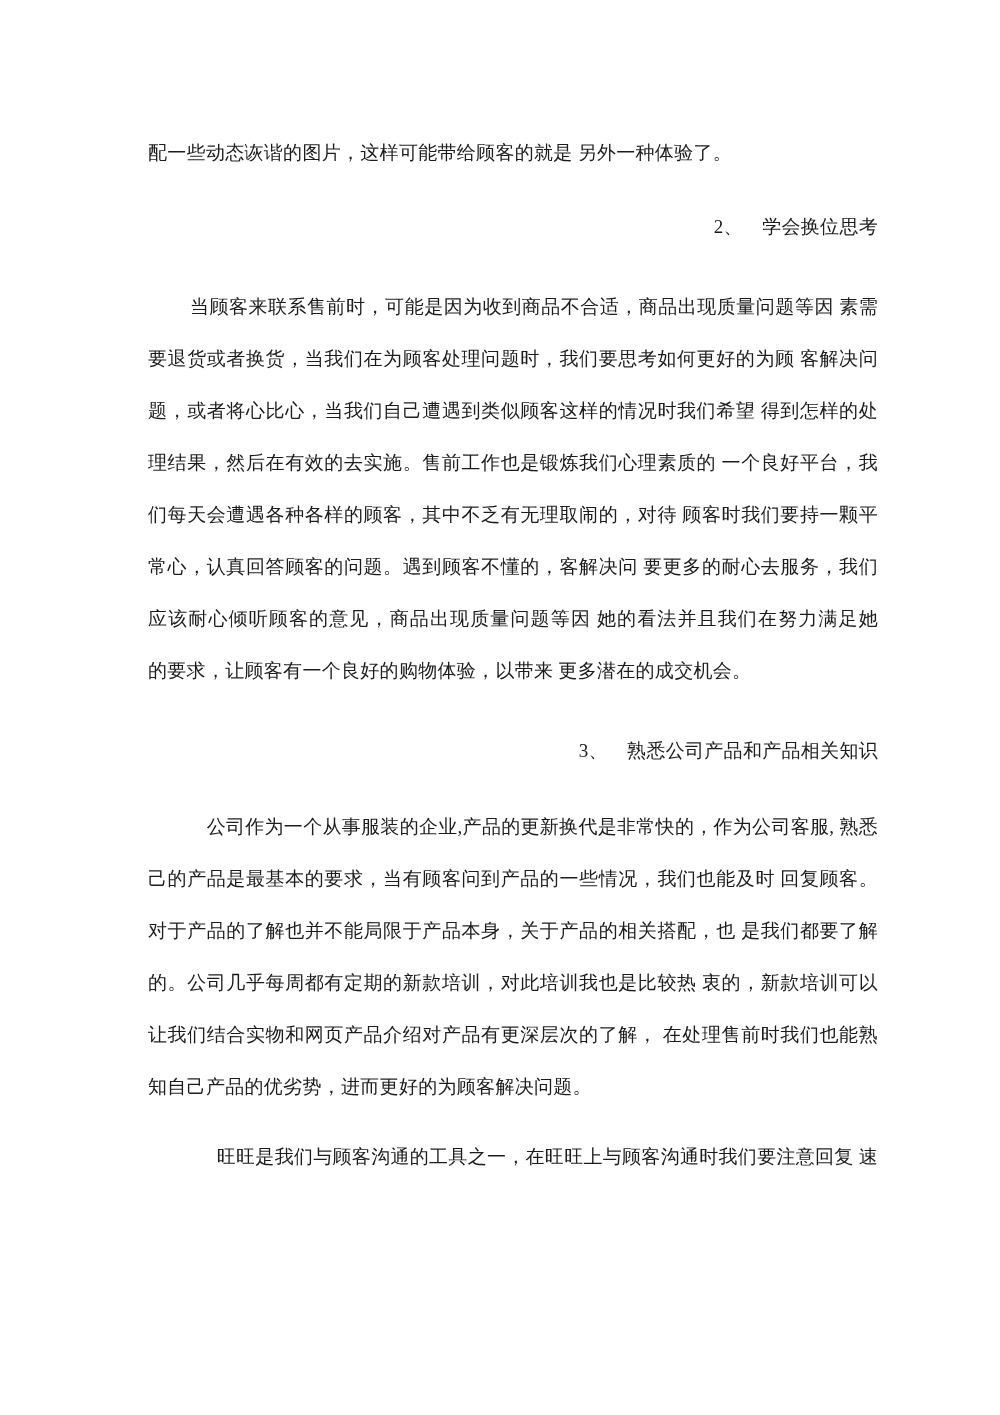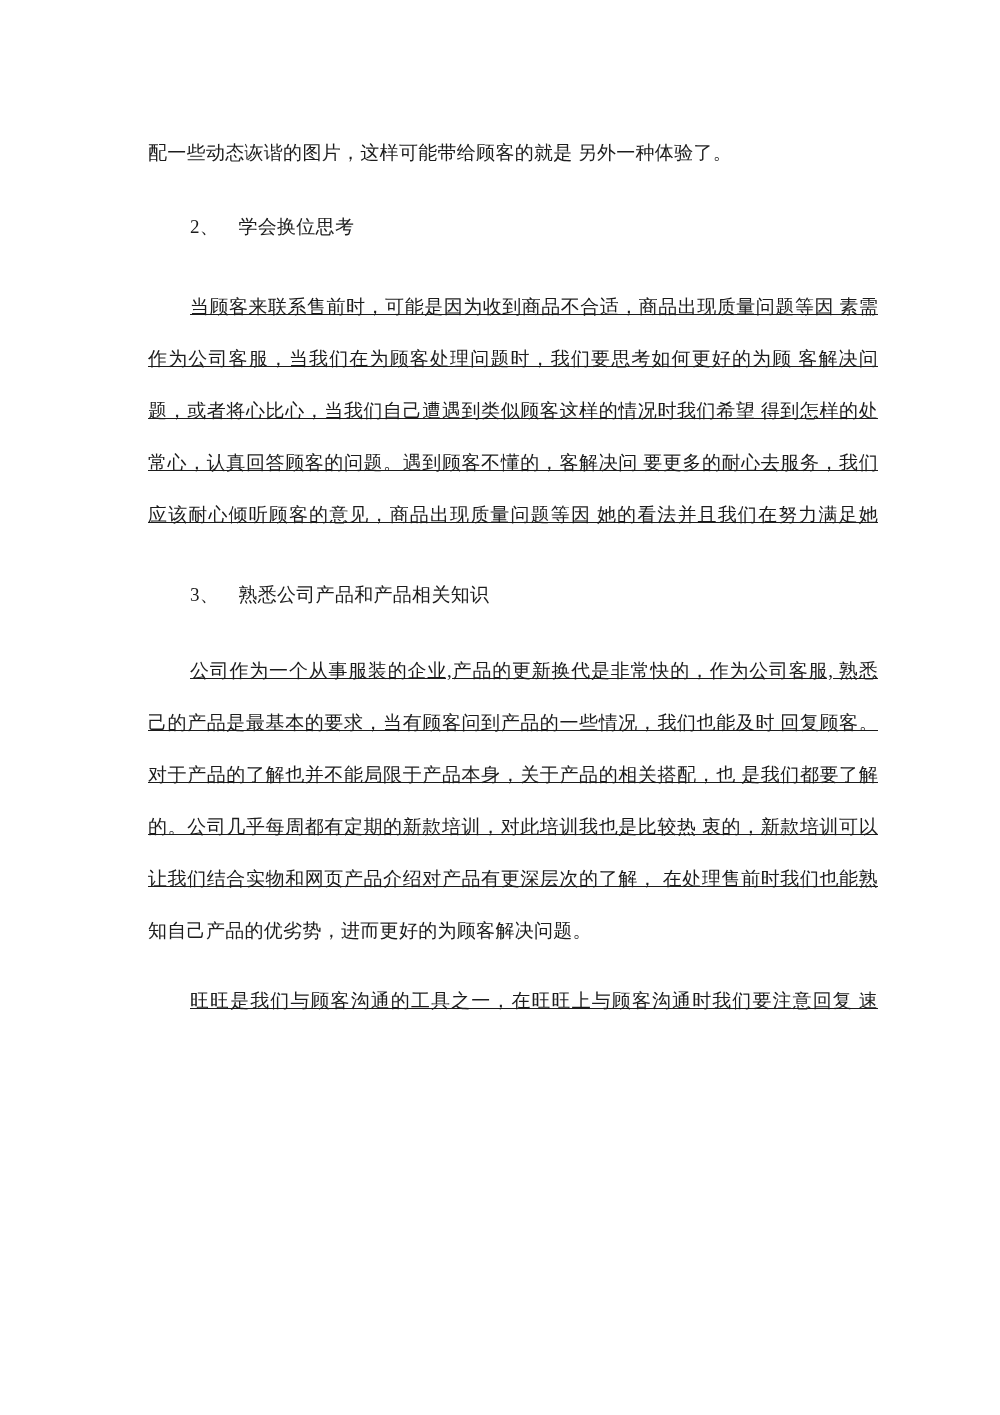--- a/index.html
+++ b/index.html
@@ -29,46 +29,49 @@
     height: 52px;
     white-space: nowrap;
     letter-spacing: 0.3px;
   }
   .justify {
     text-align: justify;
     text-align-last: justify;
     text-justify: inter-character;
     white-space: normal;
     overflow: hidden;
-    text-decoration: underline;
   }
   .indent {
     text-indent: 42px;
+    text-align: right;
   }
   .mt-a { margin-top: 22px; }
   .mt-b { margin-top: 28px; }
   .mt-c { margin-top: 24px; }
   .mt-d { margin-top: 7px; }
   .mt-e { margin-top: 18px; }
 </style>
 </head>
 <body>
 
 <div class="page">
   <div class="text-block">
 
     <div class="line">配一些动态诙谐的图片，这样可能带给顾客的就是 另外一种体验了。</div>
 
     <div class="line indent mt-a">2、　学会换位思考</div>
 
     <div class="line indent justify mt-b">当顾客来联系售前时，可能是因为收到商品不合适，商品出现质量问题等因 素需</div>
-    <div class="line justify">作为公司客服，当我们在为顾客处理问题时，我们要思考如何更好的为顾 客解决问</div>
+    <div class="line justify">要退货或者换货，当我们在为顾客处理问题时，我们要思考如何更好的为顾 客解决问</div>
     <div class="line justify">题，或者将心比心，当我们自己遭遇到类似顾客这样的情况时我们希望 得到怎样的处</div>
+    <div class="line justify">理结果，然后在有效的去实施。售前工作也是锻炼我们心理素质的 一个良好平台，我</div>
+    <div class="line justify">们每天会遭遇各种各样的顾客，其中不乏有无理取闹的，对待 顾客时我们要持一颗平</div>
     <div class="line justify">常心，认真回答顾客的问题。遇到顾客不懂的，客解决问 要更多的耐心去服务，我们</div>
     <div class="line justify">应该耐心倾听顾客的意见，商品出现质量问题等因 她的看法并且我们在努力满足她</div>
+    <div class="line">的要求，让顾客有一个良好的购物体验，以带来 更多潜在的成交机会。</div>
 
     <div class="line indent mt-b">3、　熟悉公司产品和产品相关知识</div>
 
     <div class="line indent justify mt-c">公司作为一个从事服装的企业,产品的更新换代是非常快的，作为公司客服, 熟悉自</div>
     <div class="line justify">己的产品是最基本的要求，当有顾客问到产品的一些情况，我们也能及时 回复顾客。</div>
     <div class="line justify">对于产品的了解也并不能局限于产品本身，关于产品的相关搭配，也 是我们都要了解</div>
     <div class="line justify">的。公司几乎每周都有定期的新款培训，对此培训我也是比较热 衷的，新款培训可以</div>
     <div class="line justify">让我们结合实物和网页产品介绍对产品有更深层次的了解， 在处理售前时我们也能熟</div>
     <div class="line">知自己产品的优劣势，进而更好的为顾客解决问题。</div>
 

